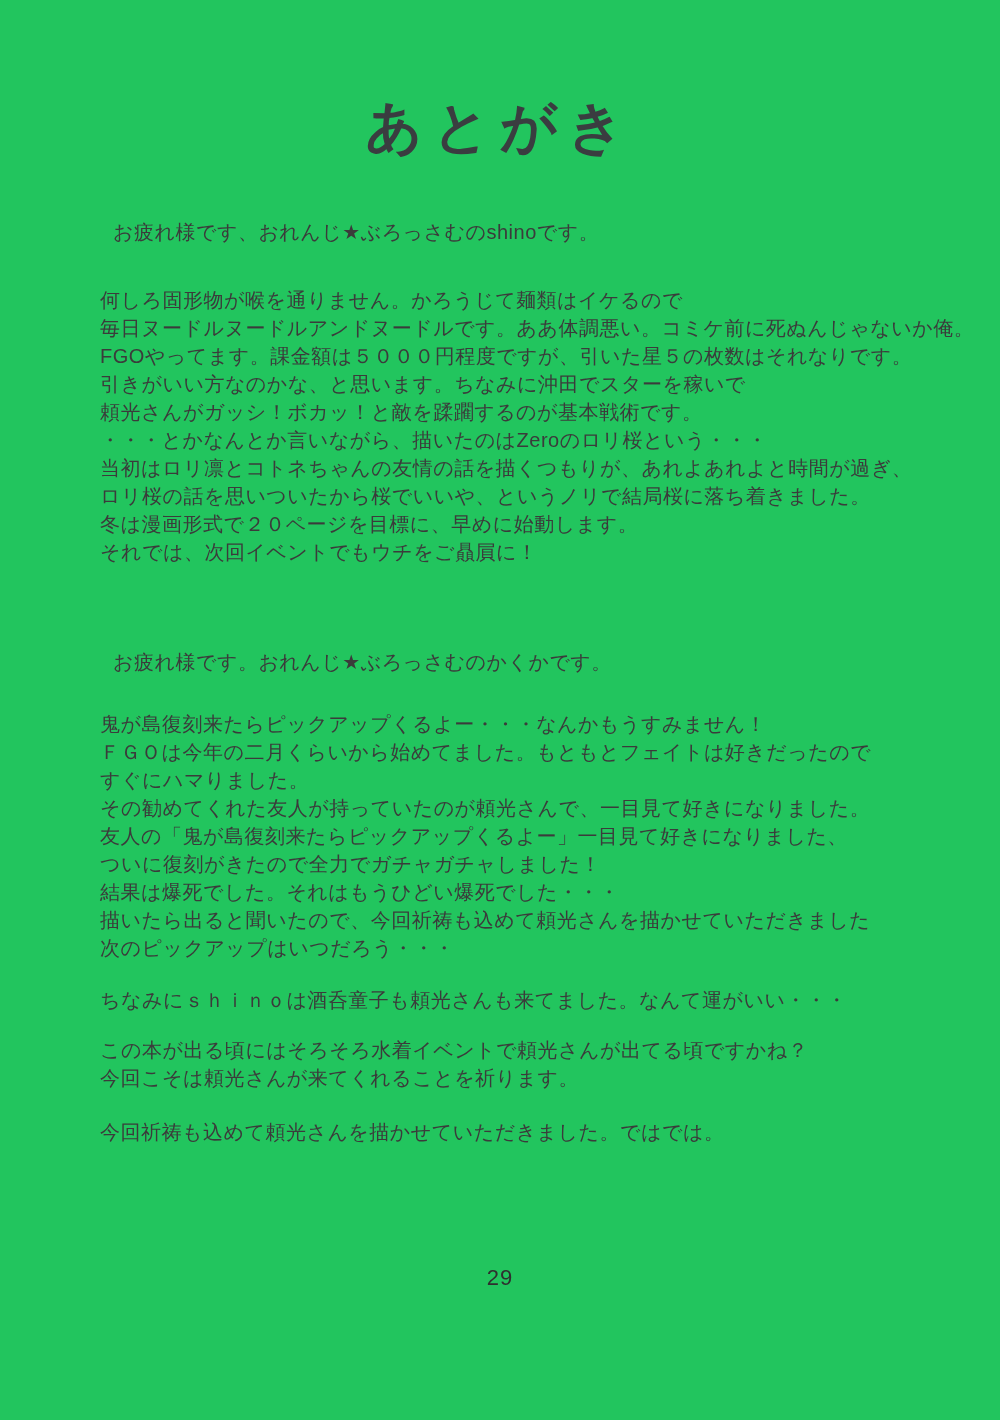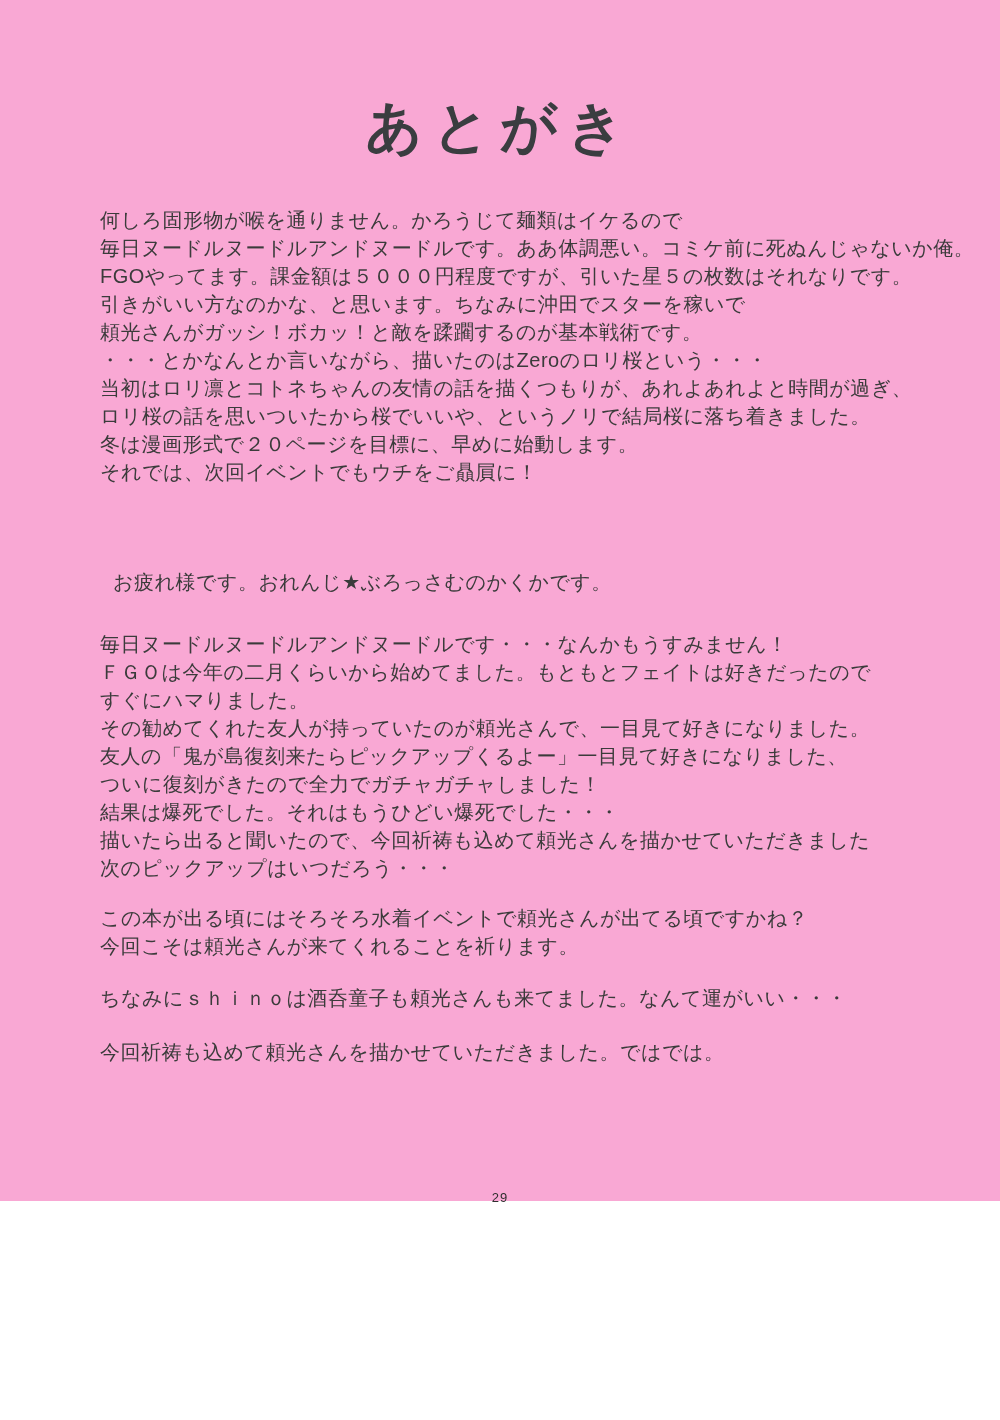--- a/index.html
+++ b/index.html
@@ -10,22 +10,22 @@
   body {
     width: 1000px;
     height: 1420px;
     position: relative;
     font-family: "Liberation Sans", "DejaVu Sans", sans-serif;
     color: #3b3b3b;
     overflow: hidden;
   }
   .page {
     width: 1000px;
-    height: 1201px;
-    background: #f9a8d4;
+    height: 1420px;
+    background: #22c55e;
     box-sizing: border-box;
   }
   .title {
     margin: 0;
     padding-top: 88px;
     text-align: center;
     font-family: "Liberation Serif", "DejaVu Serif", serif;
     font-size: 56px;
     font-weight: 600;
     line-height: 78px;
@@ -49,63 +49,66 @@
   .para-greeting-shino   { margin-top: 52px; }
   .para-shino-body       { margin-top: 40px; }
   .para-greeting-kakuka  { margin-top: 82px; }
   .para-kakuka-body      { margin-top: 34px; }
   .para-kakuka-swimsuit  { margin-top: 22px; }
   .para-shino-luck       { margin-top: 24px; }
   .para-closing          { margin-top: 26px; }
   .page-number {
     margin-top: 120px;
     text-align: center;
-    font-size: 13px;
+    font-size: 22px;
     line-height: 24px;
     color: #2f2f2f;
     letter-spacing: 1px;
   }
 </style>
 </head>
 <body>
 
 <div class="page">
   <h1 class="title">あとがき</h1>
   <div class="text-block" id="paragraphs">
+      <div class="paragraph para-greeting-shino">
+        <div class="line indent">お疲れ様です、おれんじ★ぶろっさむのshinoです。</div>
+      </div>
       <div class="paragraph para-shino-body">
         <div class="line">何しろ固形物が喉を通りません。かろうじて麺類はイケるので</div>
         <div class="line">毎日ヌードルヌードルアンドヌードルです。ああ体調悪い。コミケ前に死ぬんじゃないか俺。</div>
         <div class="line">FGOやってます。課金額は５０００円程度ですが、引いた星５の枚数はそれなりです。</div>
         <div class="line">引きがいい方なのかな、と思います。ちなみに沖田でスターを稼いで</div>
         <div class="line">頼光さんがガッシ！ボカッ！と敵を蹂躙するのが基本戦術です。</div>
         <div class="line">・・・とかなんとか言いながら、描いたのはZeroのロリ桜という・・・</div>
         <div class="line">当初はロリ凛とコトネちゃんの友情の話を描くつもりが、あれよあれよと時間が過ぎ、</div>
         <div class="line">ロリ桜の話を思いついたから桜でいいや、というノリで結局桜に落ち着きました。</div>
         <div class="line">冬は漫画形式で２０ページを目標に、早めに始動します。</div>
         <div class="line">それでは、次回イベントでもウチをご贔屓に！</div>
       </div>
       <div class="paragraph para-greeting-kakuka">
         <div class="line indent">お疲れ様です。おれんじ★ぶろっさむのかくかです。</div>
       </div>
       <div class="paragraph para-kakuka-body">
-        <div class="line">毎日ヌードルヌードルアンドヌードルです・・・なんかもうすみません！</div>
+        <div class="line">鬼が島復刻来たらピックアップくるよー・・・なんかもうすみません！</div>
         <div class="line">ＦＧＯは今年の二月くらいから始めてました。もともとフェイトは好きだったので</div>
         <div class="line">すぐにハマりました。</div>
         <div class="line">その勧めてくれた友人が持っていたのが頼光さんで、一目見て好きになりました。</div>
         <div class="line">友人の「鬼が島復刻来たらピックアップくるよー」一目見て好きになりました、</div>
         <div class="line">ついに復刻がきたので全力でガチャガチャしました！</div>
         <div class="line">結果は爆死でした。それはもうひどい爆死でした・・・</div>
         <div class="line">描いたら出ると聞いたので、今回祈祷も込めて頼光さんを描かせていただきました</div>
         <div class="line">次のピックアップはいつだろう・・・</div>
       </div>
+      <div class="paragraph para-shino-luck">
+        <div class="line">ちなみにｓｈｉｎｏは酒呑童子も頼光さんも来てました。なんて運がいい・・・</div>
+      </div>
       <div class="paragraph para-kakuka-swimsuit">
         <div class="line">この本が出る頃にはそろそろ水着イベントで頼光さんが出てる頃ですかね？</div>
         <div class="line">今回こそは頼光さんが来てくれることを祈ります。</div>
-      </div>
-      <div class="paragraph para-shino-luck">
-        <div class="line">ちなみにｓｈｉｎｏは酒呑童子も頼光さんも来てました。なんて運がいい・・・</div>
       </div>
       <div class="paragraph para-closing">
         <div class="line">今回祈祷も込めて頼光さんを描かせていただきました。ではでは。</div>
       </div>
     </div>
   <div class="page-number">29</div>
 </div>
 
 </body></html>

